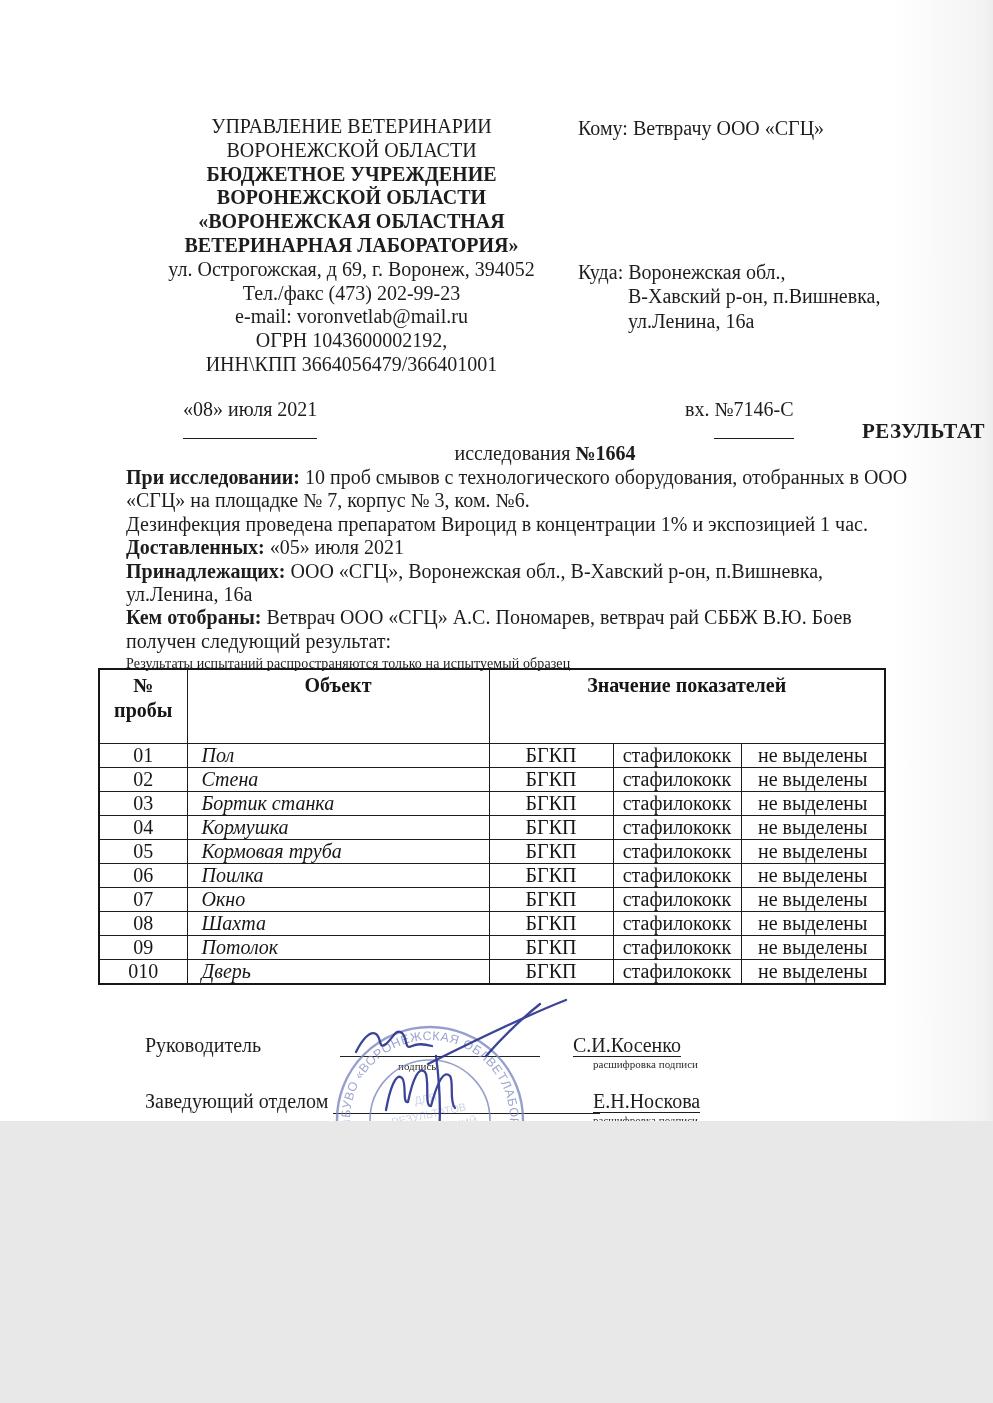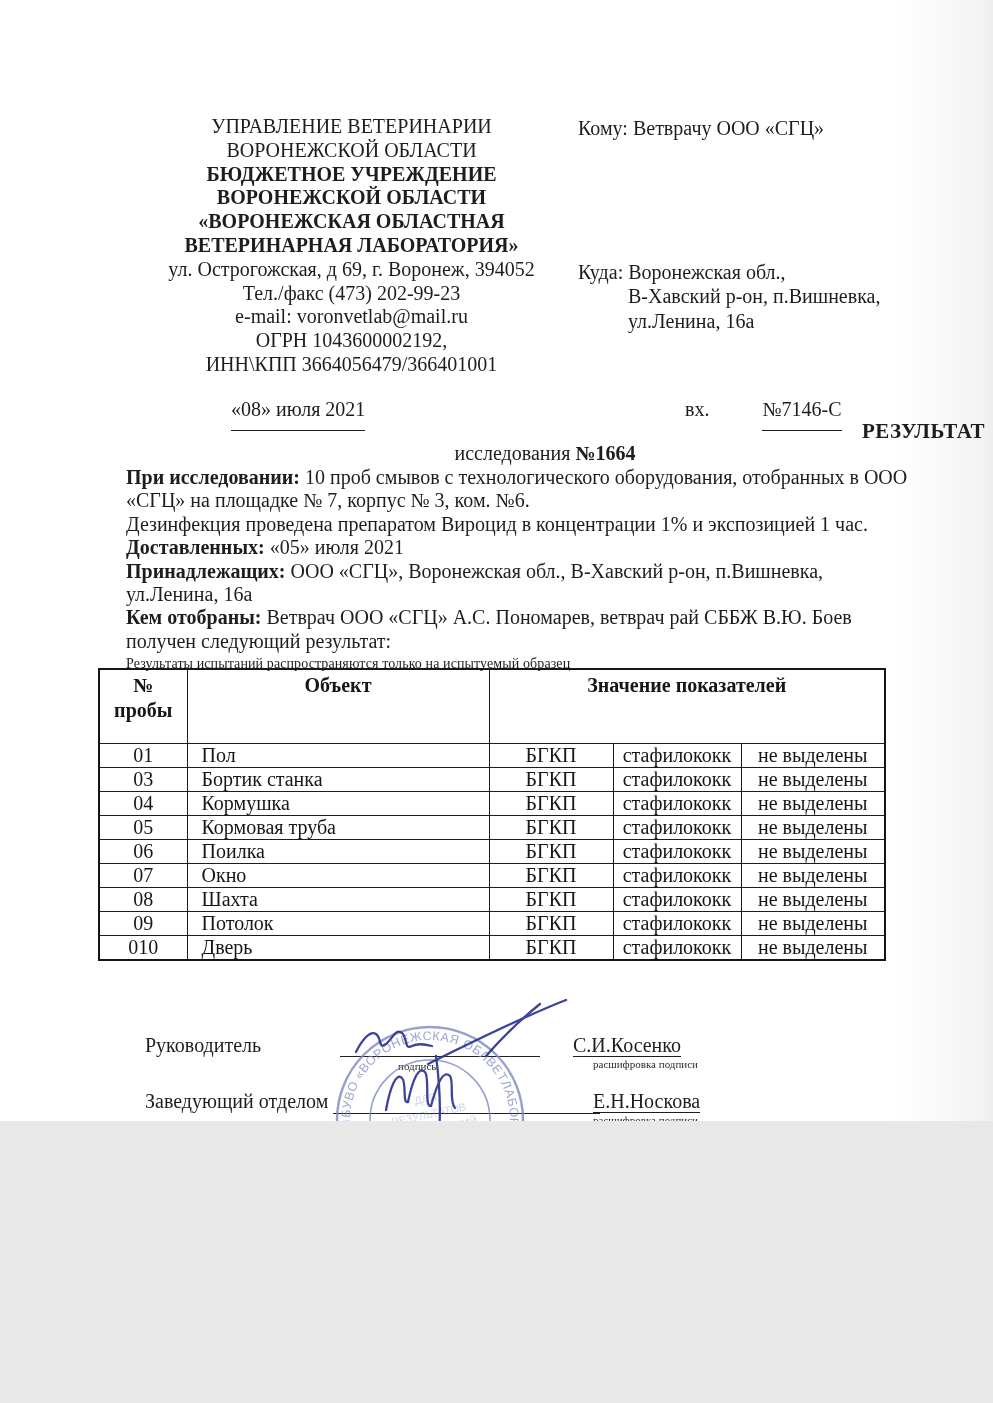--- a/index.html
+++ b/index.html
@@ -7,38 +7,38 @@
         background:linear-gradient(90deg,#ffffff 0%,#ffffff 90%,#f3f3f4 99%,#ededee 100%);
         color:#1d1d1d;font-family:"Liberation Serif","DejaVu Serif",serif;}
   .abs{position:absolute;}
   
   .org{left:133px;top:115px;width:437px;text-align:center;font-size:20px;line-height:23.8px;}
   .org .b{font-weight:bold;}
   .to{left:578px;top:116px;font-size:20px;line-height:24px;}
   .where{left:578px;top:260px;font-size:20px;line-height:24.3px;padding-left:50px;text-indent:-50px;width:330px;}
   
   .date{left:183px;top:398px;font-size:20px;}
-  .u{border-bottom:1.6px solid #1d1d1d;padding-bottom:10px;margin-left:48px;}
+  .u{border-bottom:1.6px solid #1d1d1d;padding-bottom:18px;}
   .incoming{left:685px;top:398px;font-size:20px;}
   
   .title{left:105px;top:419px;width:880px;text-align:right;font-size:21px;font-weight:bold;letter-spacing:.5px;}
   .subtitle{left:105px;top:442px;width:880px;text-align:center;font-size:20px;}
   .subtitle .b{font-weight:bold;}
   
   .body{left:126px;top:466px;width:812px;font-size:20px;line-height:23.4px;}
   .body .b{font-weight:bold;}
   .note{font-size:14px;line-height:17px;margin-top:2px;letter-spacing:.1px;}
   
   .rtable{left:98px;top:668px;border-collapse:collapse;table-layout:fixed;width:786px;
           font-size:20px;color:#161616;}
   .rtable td{border:1.5px solid #1c1c1c;overflow:hidden;white-space:nowrap;}
   .rtable{border:2px solid #161616;}
   .hrow td{height:69px;vertical-align:top;padding-top:3px;text-align:center;font-weight:bold;font-size:20px;line-height:25px;}
   .drow td{height:23px;padding:0;text-align:center;font-size:20px;}
-  .drow td.obj{text-align:left;padding-left:14px;}
+  .drow td.obj{text-align:left;padding-left:14px;font-style:italic;}
   
   .sig-label{font-size:20px;}
   .sig-line{height:0;border-bottom:1.6px solid #222;}
   .cap{font-size:11px;color:#2a2a2a;}
   .name{font-size:20px;border-bottom:1.6px solid #1d1d1d;padding-bottom:0px;}
   
   .pagenum{left:934px;top:1326px;font-size:15px;color:#4e4e4e;font-family:"DejaVu Sans Mono",monospace;}
   .speck{left:127px;top:1316px;width:5px;height:6px;background:#2e2e2e;border-radius:50%;opacity:.85;}
   svg.overlay{position:absolute;left:0;top:0;pointer-events:none;}
 </style>
@@ -102,20 +102,27 @@
       </colgroup>
     <tbody>
         <tr class="hrow">
       <td><span>№</span><br><span>пробы</span></td>
       <td>Объект</td>
       <td colspan="3">Значение показателей</td>
     </tr>
     <tr class="drow">
           <td>01</td>
           <td class="obj">Пол</td>
+          <td>БГКП</td>
+          <td>стафилококк</td>
+          <td>не выделены</td>
+        </tr>
+    <tr class="drow">
+          <td>02</td>
+          <td class="obj">Стена</td>
           <td>БГКП</td>
           <td>стафилококк</td>
           <td>не выделены</td>
         </tr>
     <tr class="drow">
           <td>03</td>
           <td class="obj">Бортик станка</td>
           <td>БГКП</td>
           <td>стафилококк</td>
           <td>не выделены</td>

